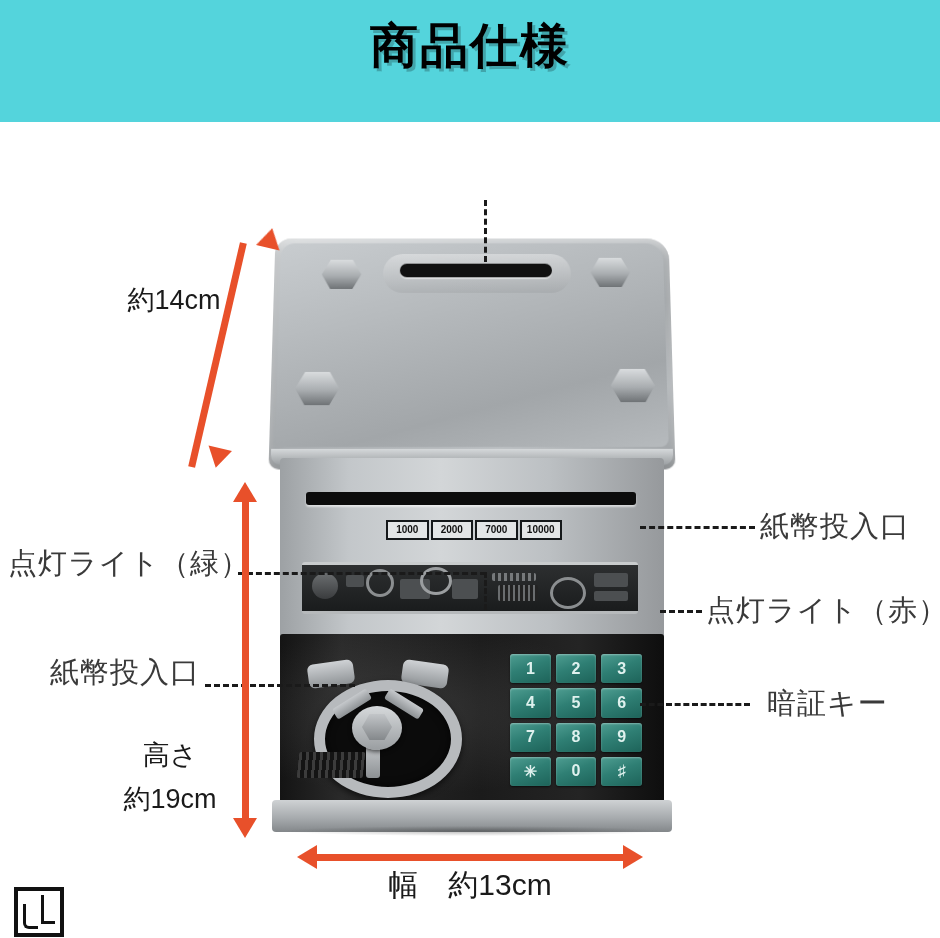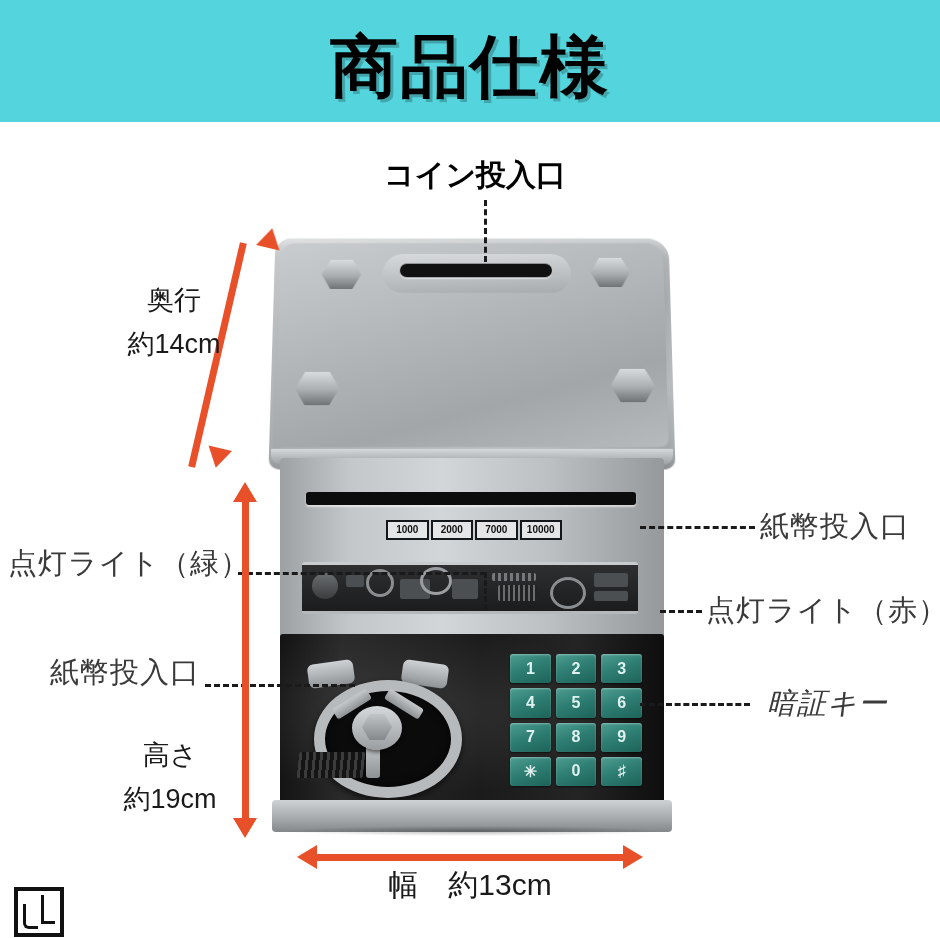--- a/index.html
+++ b/index.html
@@ -11,23 +11,23 @@
     overflow:hidden;position:relative;
   }
   .page{position:relative;width:940px;height:938px;overflow:hidden;background:#fff;}
 
   
   .header-band{
     position:absolute;left:0;top:0;width:940px;height:122px;
     background:#54d4dc;
   }
   .header-title{
-    position:absolute;left:0;top:24px;width:940px;
+    position:absolute;left:0;top:2px;width:940px;
     text-align:center;
-    font-size:68px;line-height:86px;
+    font-size:48px;line-height:86px;
     font-weight:bold;
     color:#000;
     letter-spacing:2px;
     font-family:"DejaVu Sans","Liberation Sans",sans-serif;
     text-shadow:3px 3px 0 rgba(0,0,0,0.22);
   }
 
   
   .lbl{position:absolute;white-space:nowrap;color:#2b2b2b;font-size:26px;line-height:34px;}
   .lbl.thin{font-weight:300;color:#3a3a3a;letter-spacing:1px;}
@@ -278,47 +278,45 @@
         <div class="key">✳</div>
         <div class="key">0</div>
         <div class="key">♯</div>
       </div>
     </div>
 
     <div class="base"></div>
     <div class="base-shadow"></div>
   </div>
 
-  <div class="lbl bold" style="left:384px;top:158px;font-size:30px;">コイン投入口</div>
   <div class="leader-v" style="left:484px;top:200px;height:62px;"></div>
 
   <div class="leader" style="left:640px;top:526px;width:115px;"></div>
   <div class="lbl thin" style="left:8px;top:546px;font-size:29px;">点灯ライト（緑）</div>
 
   <div class="lbl thin" style="left:760px;top:509px;font-size:29px;">紙幣投入口</div>
   <div class="leader" style="left:238px;top:572px;width:248px;"></div>
   <div class="leader-v" style="left:484px;top:572px;height:38px;"></div>
 
   <div class="leader" style="left:660px;top:610px;width:42px;"></div>
   <div class="lbl thin" style="left:706px;top:593px;font-size:29px;">点灯ライト（赤）</div>
 
   <div class="lbl thin" style="left:50px;top:655px;font-size:29px;">紙幣投入口</div>
   <div class="leader" style="left:205px;top:684px;width:150px;"></div>
 
   <div class="leader" style="left:640px;top:703px;width:110px;"></div>
-  <div class="lbl thin" style="left:767px;top:686px;font-size:29px;font-style:italic;">暗証キー</div>
+  <div class="lbl thin" style="left:767px;top:686px;font-size:29px;">暗証キー</div>
 
   <div class="diag-arrow">
     <div class="arrow-stem" style="left:214px;top:240px;width:7px;height:230px;
          transform:rotate(13deg);transform-origin:50% 50%;"></div>
     <div class="arrow-head ah-up" style="left:258px;top:228px;transform:rotate(13deg);"></div>
     <div class="arrow-head ah-down" style="left:206px;top:448px;transform:rotate(13deg);"></div>
   </div>
   <div class="lbl dim center" style="left:86px;top:278px;width:176px;line-height:44px;">
-    <span class="ln">奥行</span>
     <span class="ln">約14cm</span>
   </div>
 
   <div>
     <div class="arrow-stem" style="left:242px;top:500px;width:7px;height:320px;"></div>
     <div class="arrow-head ah-up" style="left:233px;top:482px;"></div>
     <div class="arrow-head ah-down" style="left:233px;top:818px;"></div>
   </div>
   <div class="lbl dim center" style="left:108px;top:733px;width:124px;line-height:44px;">
     <span class="ln">高さ</span>

